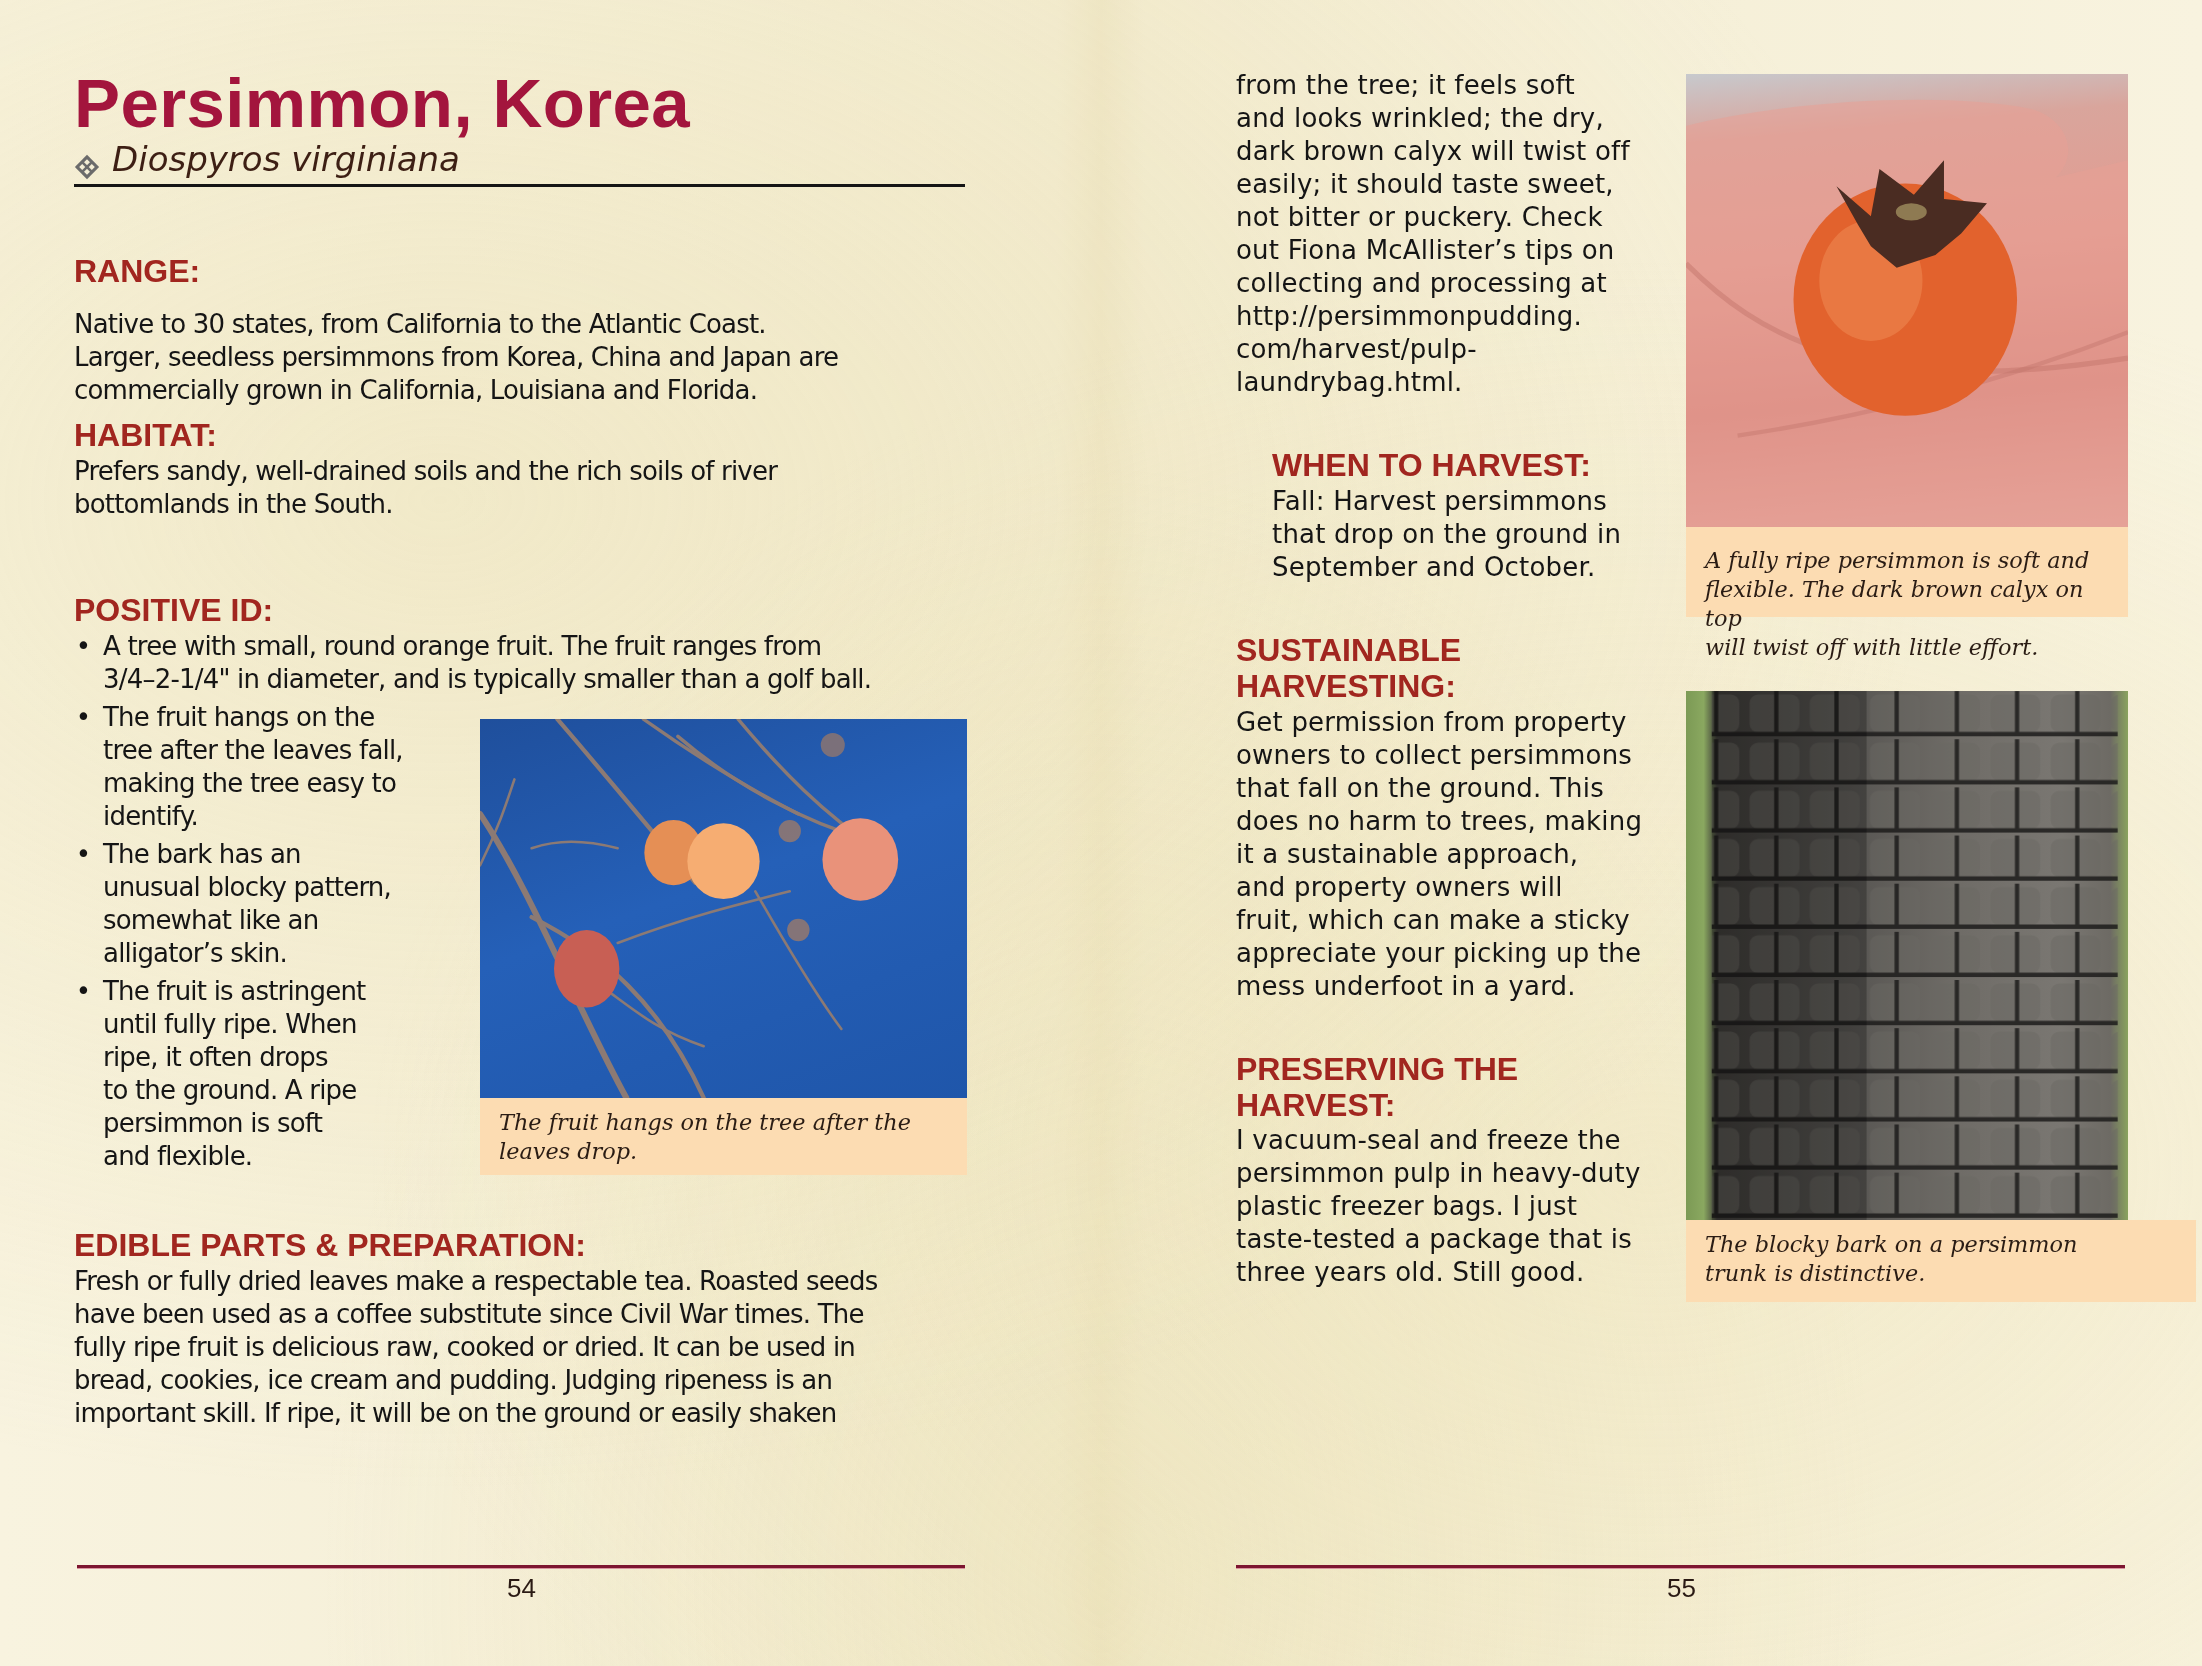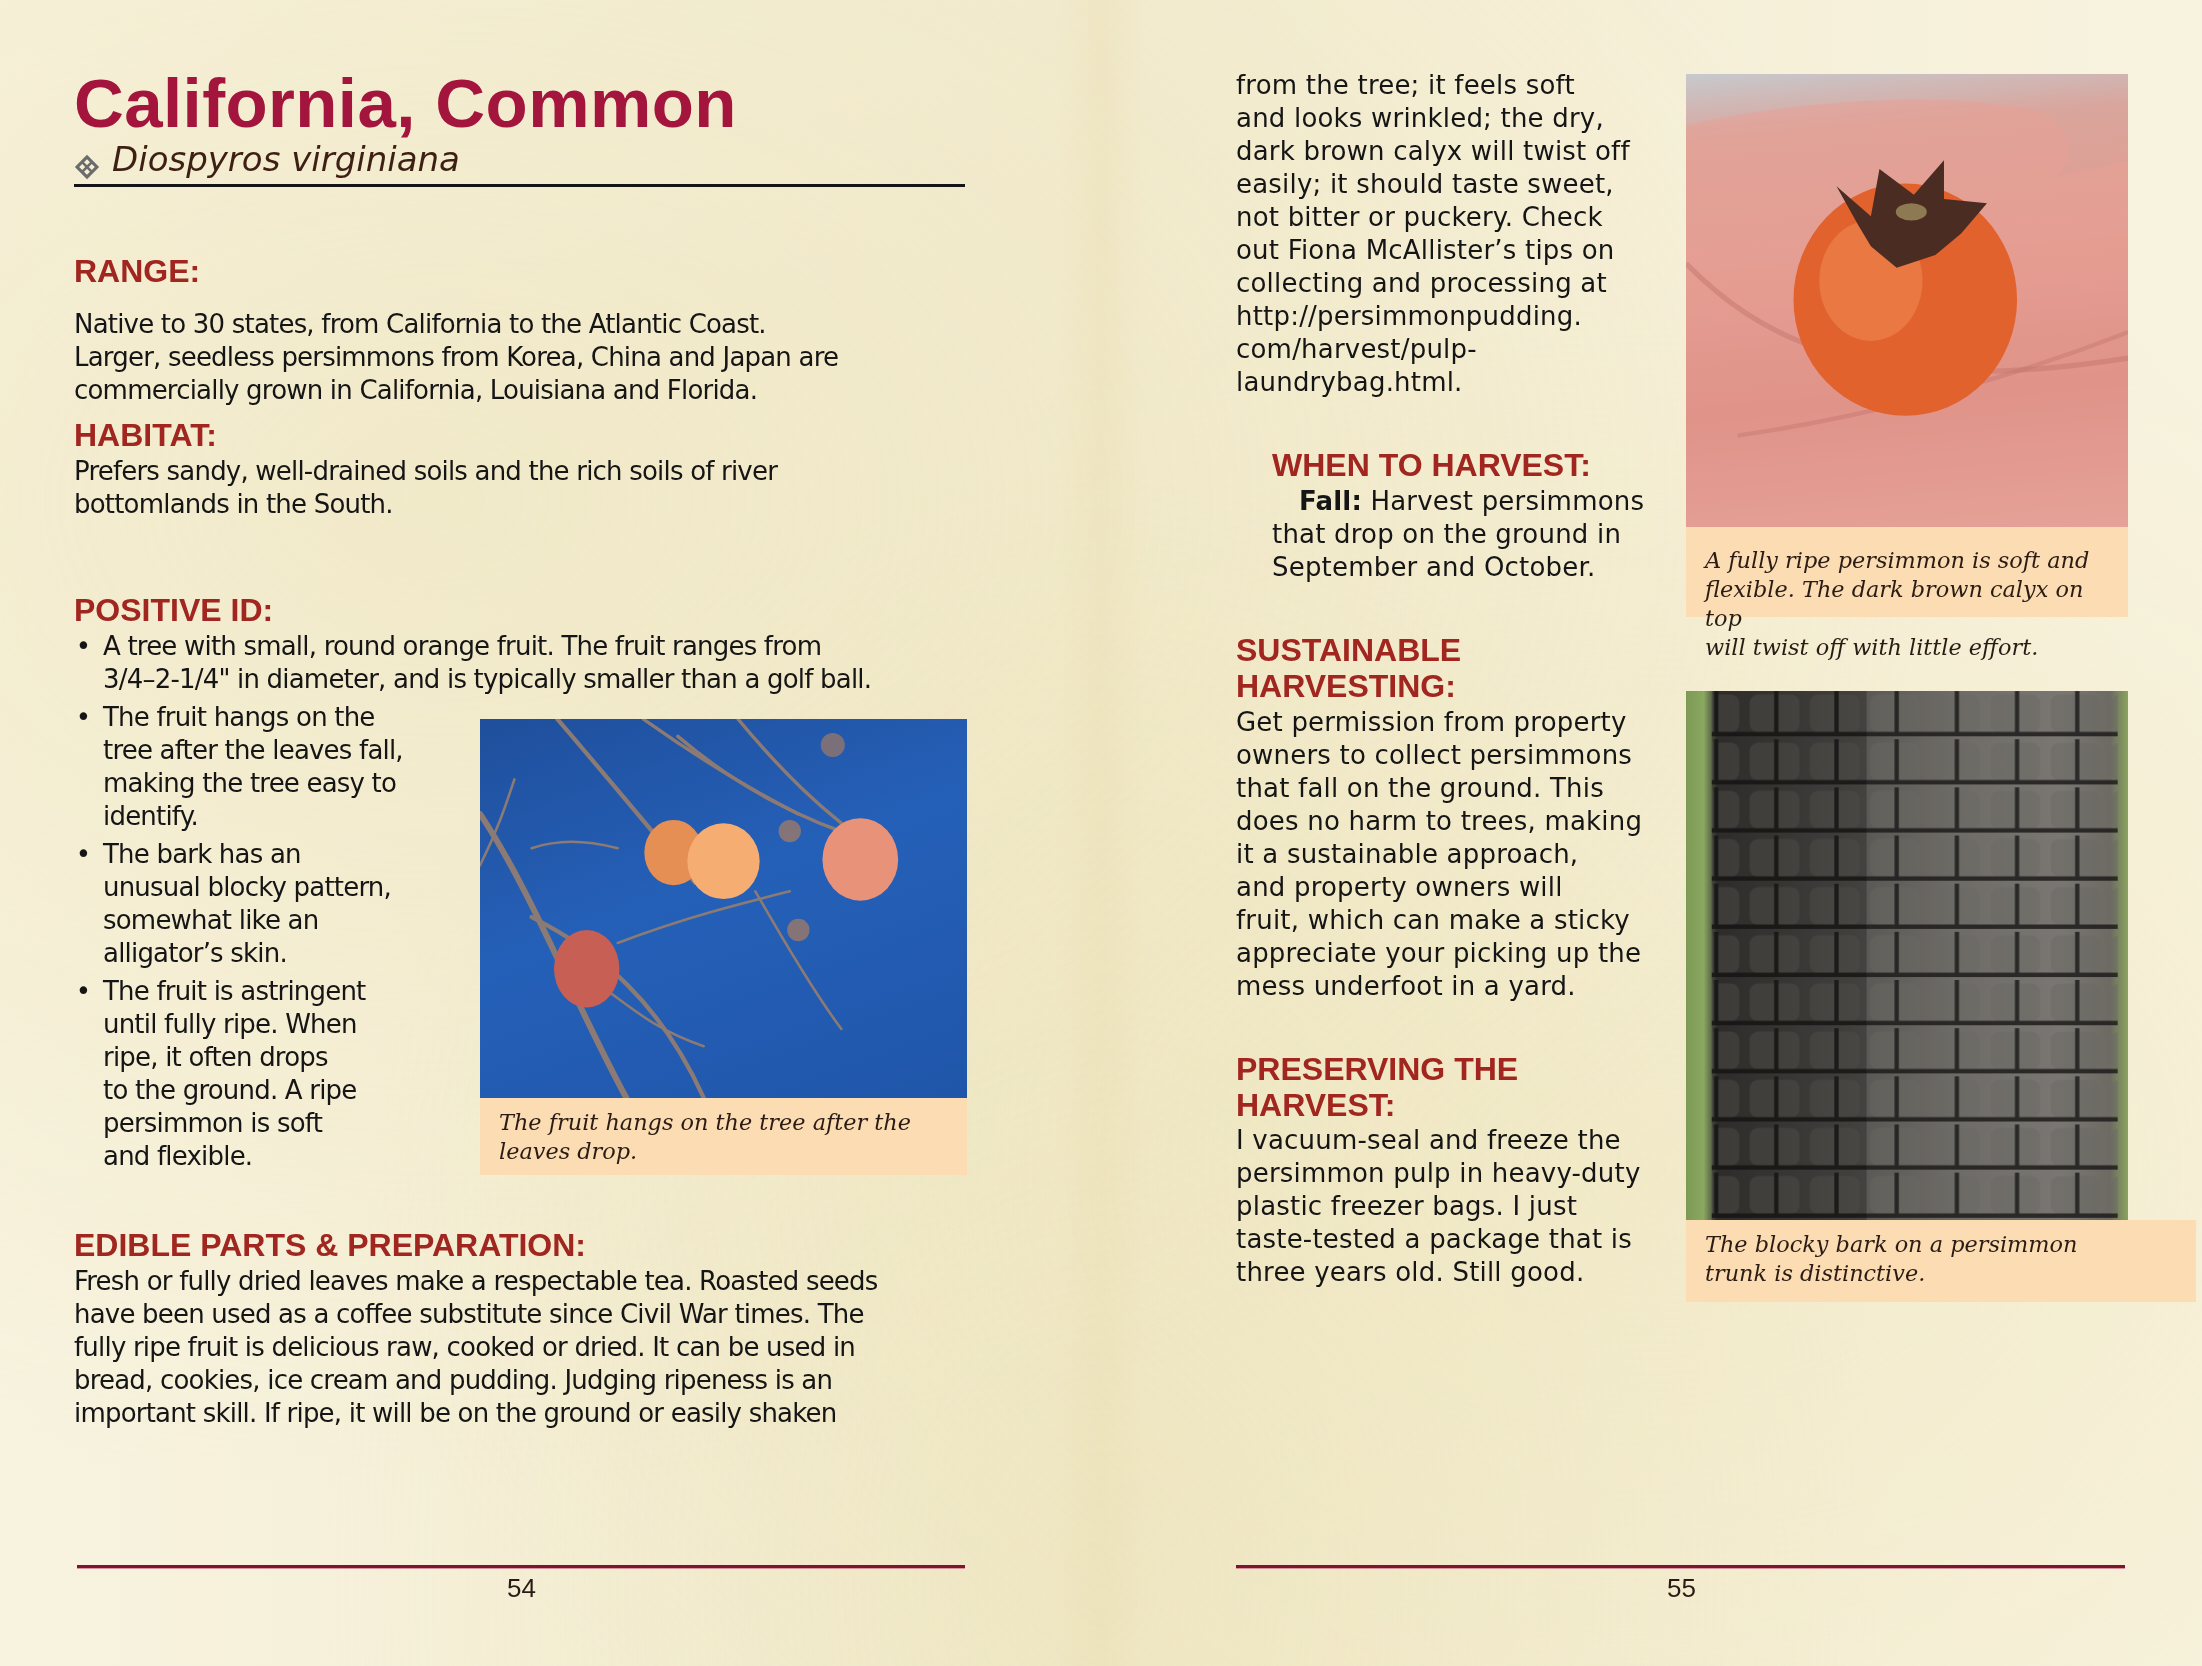--- a/index.html
+++ b/index.html
@@ -48,26 +48,26 @@
 
   .photo { position: absolute; overflow: hidden; }
   .caption {
     position: absolute; background: #fcdcb2; color: #2a1c14;
     font-family: "DejaVu Serif", serif; font-style: italic;
     font-size: 22.4px; line-height: 29px; box-sizing: border-box;
   }
 
   .foot-rule { position: absolute; height: 3.4px; background: #7d1530; box-shadow: 0 0.9px 0 #d58a98; }
   .pagenum { position: absolute; font-family: "Liberation Sans", sans-serif; font-size: 26px; color: #2a1a14; text-align: center; width: 69px; }
-  b.lead { font-weight: bold; margin-left: 27px; }
+  b.lead { font-weight: normal; }
 </style>
 </head>
 <body>
 
-<h1 class="abs title">California, Common</h1>
+<h1 class="abs title">Persimmon, Korea</h1>
 
 <div class="abs sci">
   <span class="diamond">
     <svg width="26" height="26" viewBox="0 0 30 30">
       <polygon points="15,1 29,15 15,29 1,15" fill="#6b6b6b"></polygon>
       <polygon points="15,6 24,15 15,24 6,15" fill="#f4eed6"></polygon>
       <line x1="10" y1="10" x2="20" y2="20" stroke="#6b6b6b" stroke-width="3"></line>
       <line x1="20" y1="10" x2="10" y2="20" stroke="#6b6b6b" stroke-width="3"></line>
     </svg>
   </span>

